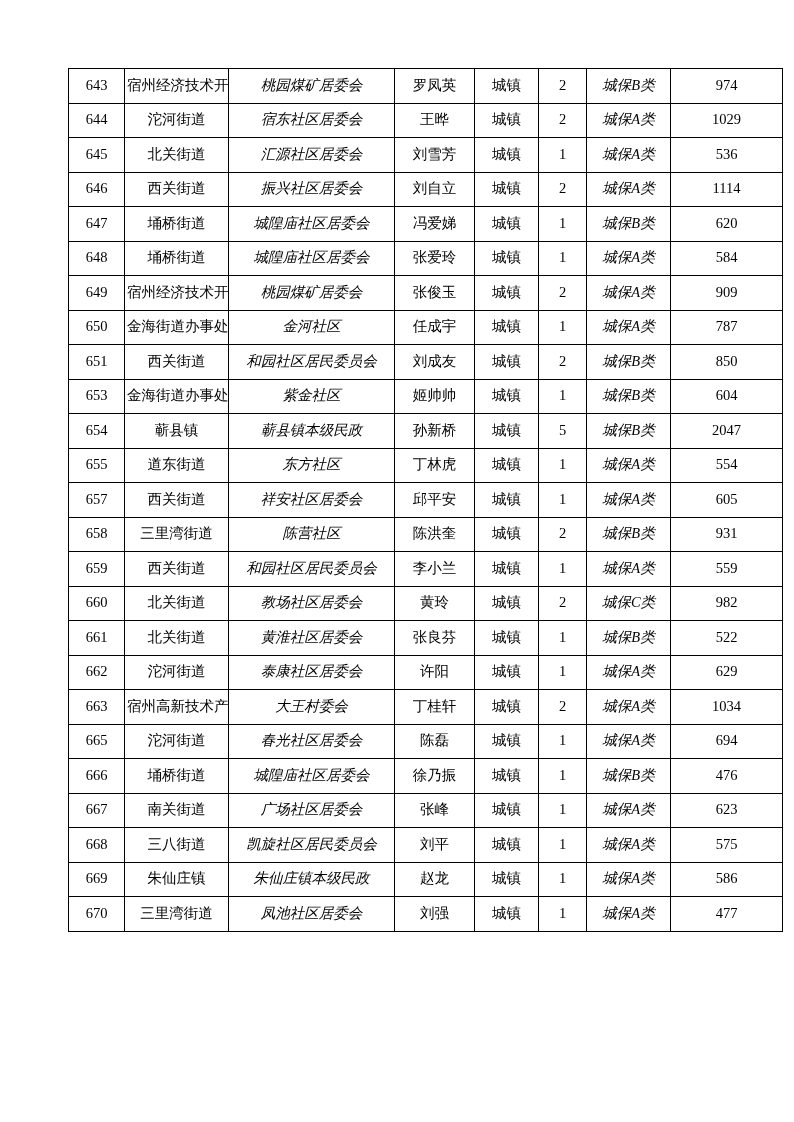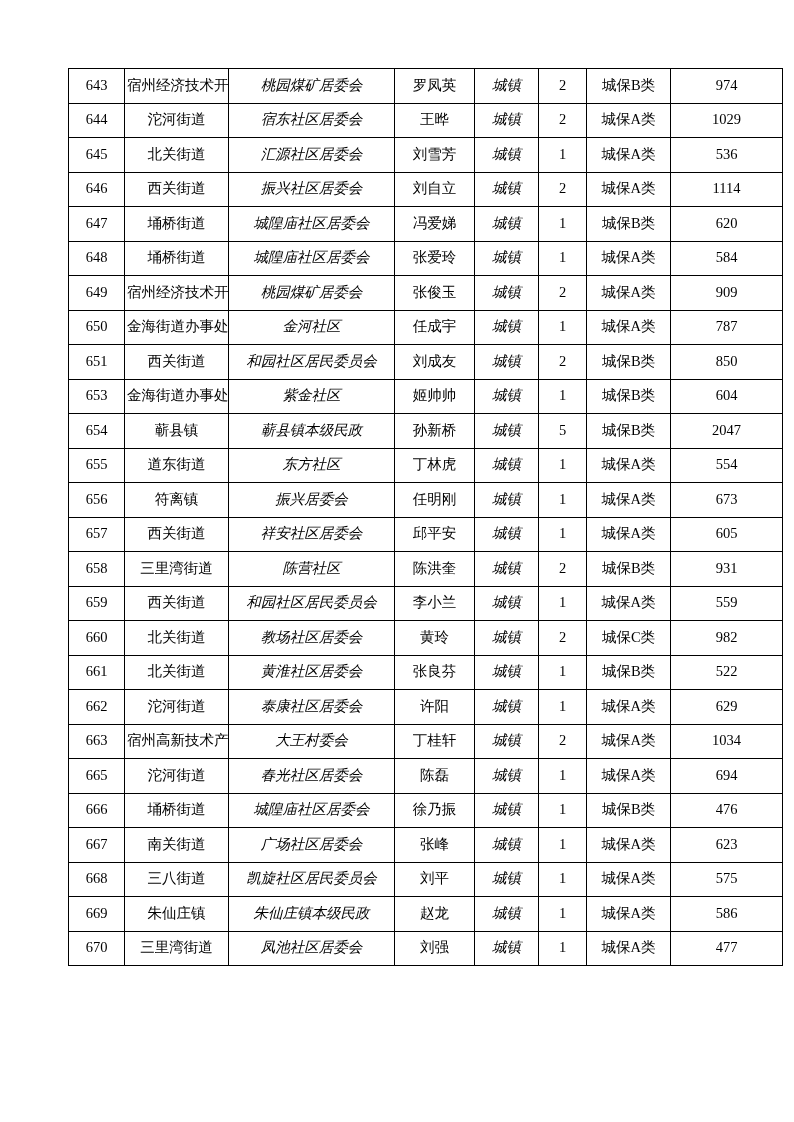--- a/index.html
+++ b/index.html
@@ -42,23 +42,23 @@
   col.c-name  { width: 80px; }
   col.c-type  { width: 64px; }
   col.c-num   { width: 48px; }
   col.c-cat   { width: 84px; }
   col.c-amt   { width: 112px; }
 
   td.seq  { font-size: 15px; }
   td.town { font-size: 14.5px; }
   td.org  { font-size: 14.5px; font-style: italic; }
   td.name { font-size: 14.5px; }
-  td.type { font-size: 14.5px; font-style: italic; }
+  td.type { font-size: 14.5px; }
   td.num  { font-size: 15px; }
-  td.cat  { font-size: 14.5px; }
+  td.cat  { font-size: 14.5px; font-style: italic; }
   td.amt  { font-size: 15px; }
 </style>
 </head>
 <body>
 
 <div class="page">
   <table class="data-table">
     <colgroup>
       <col class="c-seq">
         <col class="c-town">
@@ -184,30 +184,20 @@
           <td class="seq">655</td>
           <td class="town">道东街道</td>
           <td class="org">东方社区</td>
           <td class="name">丁林虎</td>
           <td class="type">城镇</td>
           <td class="num">1</td>
           <td class="cat">城保A类</td>
           <td class="amt">554</td>
         </tr>
         <tr>
-          <td class="seq">656</td>
-          <td class="town">符离镇</td>
-          <td class="org">振兴居委会</td>
-          <td class="name">任明刚</td>
-          <td class="type">城镇</td>
-          <td class="num">1</td>
-          <td class="cat">城保A类</td>
-          <td class="amt">673</td>
-        </tr>
-        <tr>
           <td class="seq">657</td>
           <td class="town">西关街道</td>
           <td class="org">祥安社区居委会</td>
           <td class="name">邱平安</td>
           <td class="type">城镇</td>
           <td class="num">1</td>
           <td class="cat">城保A类</td>
           <td class="amt">605</td>
         </tr>
         <tr>

